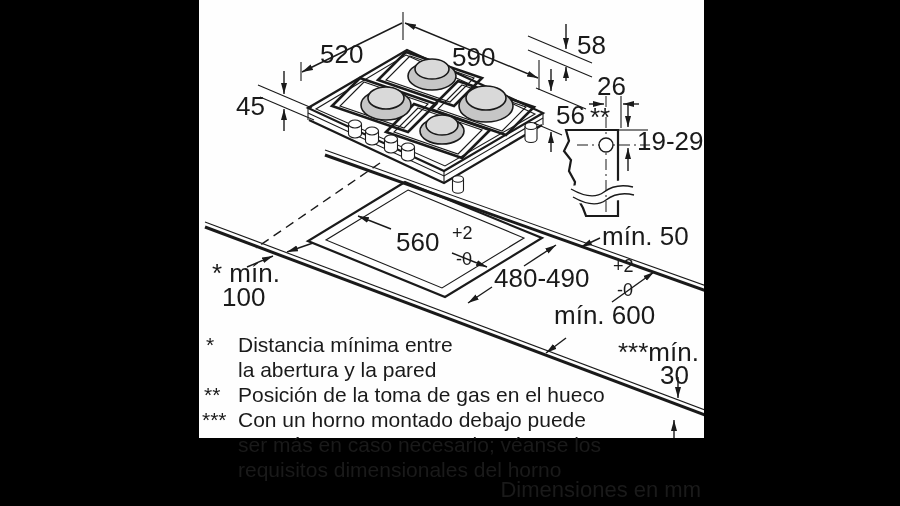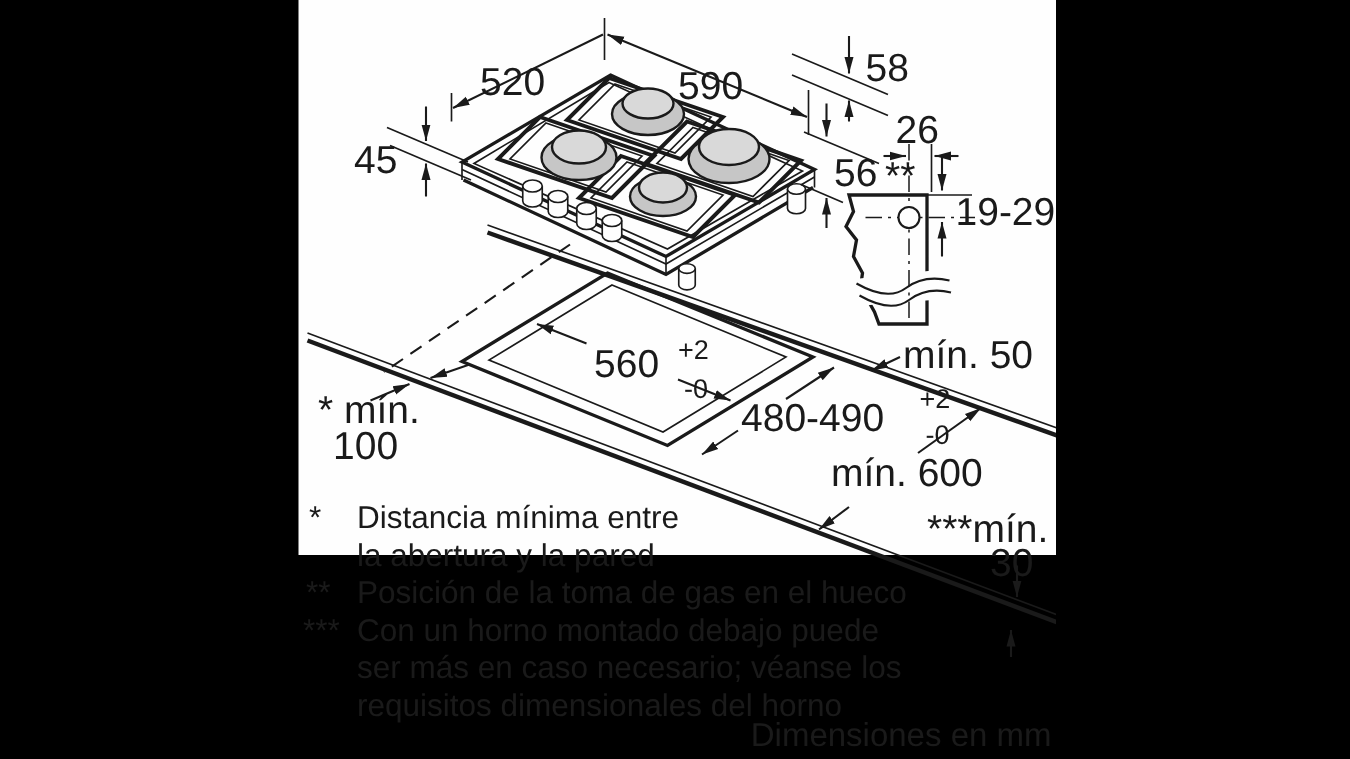--- a/index.html
+++ b/index.html
@@ -1,19 +1,19 @@
 <!DOCTYPE html>
 <html><head>
 <meta charset="utf-8">
 <style>
   html,body{margin:0;padding:0;}
   body{width:900px;height:506px;background:#000;overflow:hidden;position:relative;
        font-family:"Liberation Sans", sans-serif;}
   .stage{position:absolute;left:0;top:0;width:900px;height:506px;background:#000;}
-  .paper{position:absolute;left:199px;top:0;width:505px;height:370px;background:#fefefe;}
+  .paper{position:absolute;left:199px;top:0;width:505px;height:438px;background:#fefefe;}
   svg{display:block;}
   svg text{fill:#1a1a1a;font-family:"Liberation Sans", sans-serif;}
   .ln{stroke:#1a1a1a;fill:none;stroke-width:1.4;stroke-linecap:butt;}
   .thick{stroke-width:3;}
   .med{stroke-width:2.2;}
   .thin{stroke-width:1.1;}
   .bold{stroke-width:2.6;}
   .dashed{stroke-dasharray:9 6;}
   .cline{stroke-dasharray:11 4 2 4;stroke-width:1;}
   .whitefill{fill:#fefefe;}

